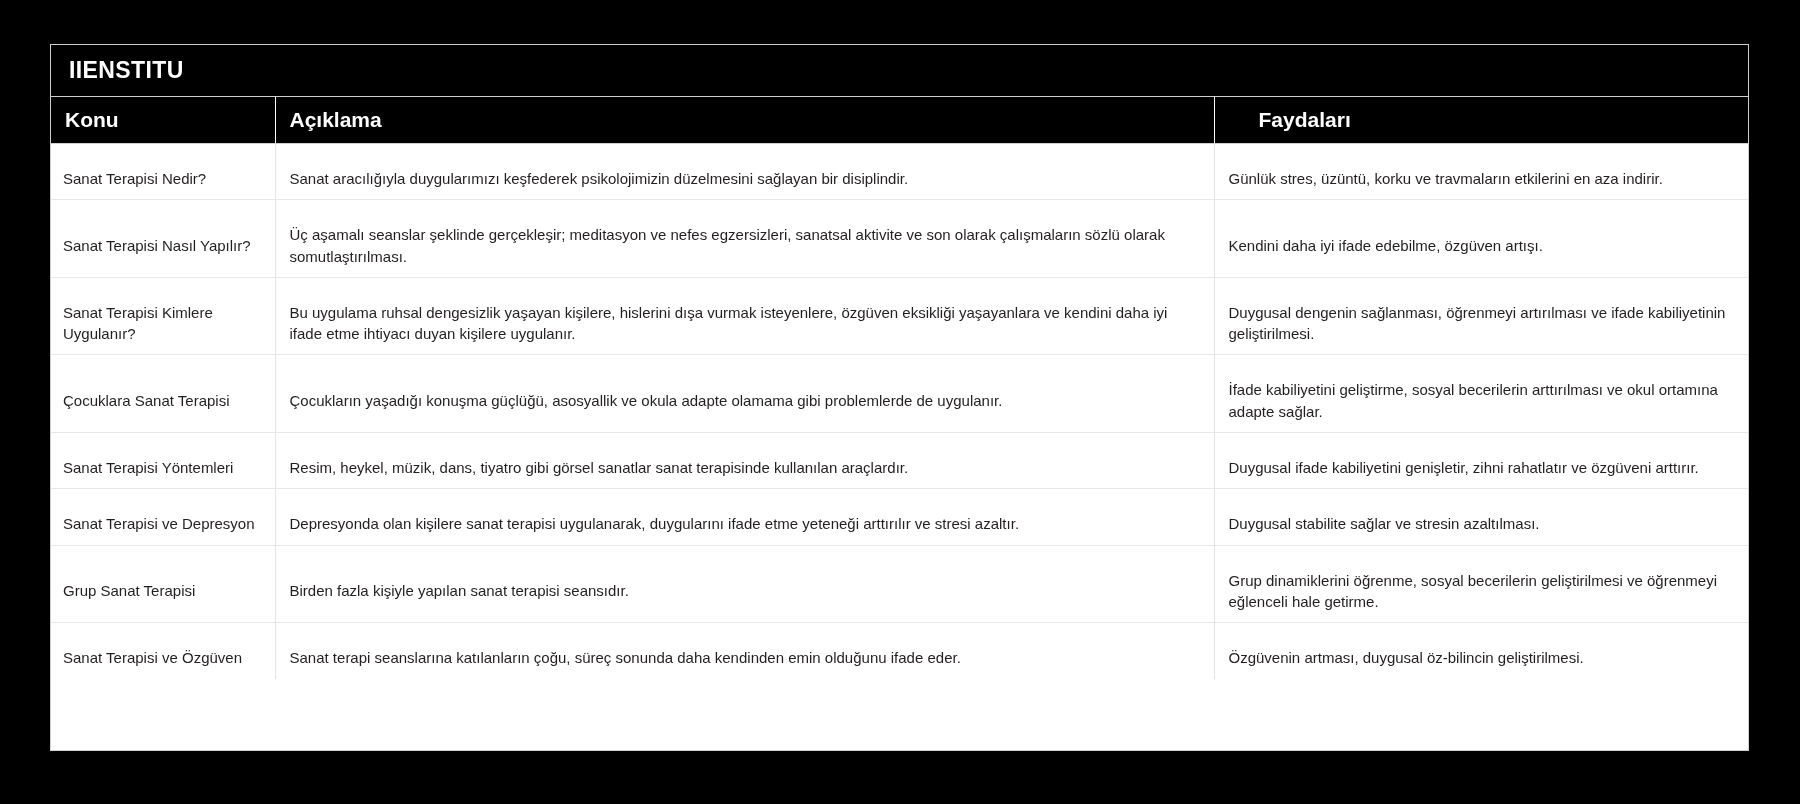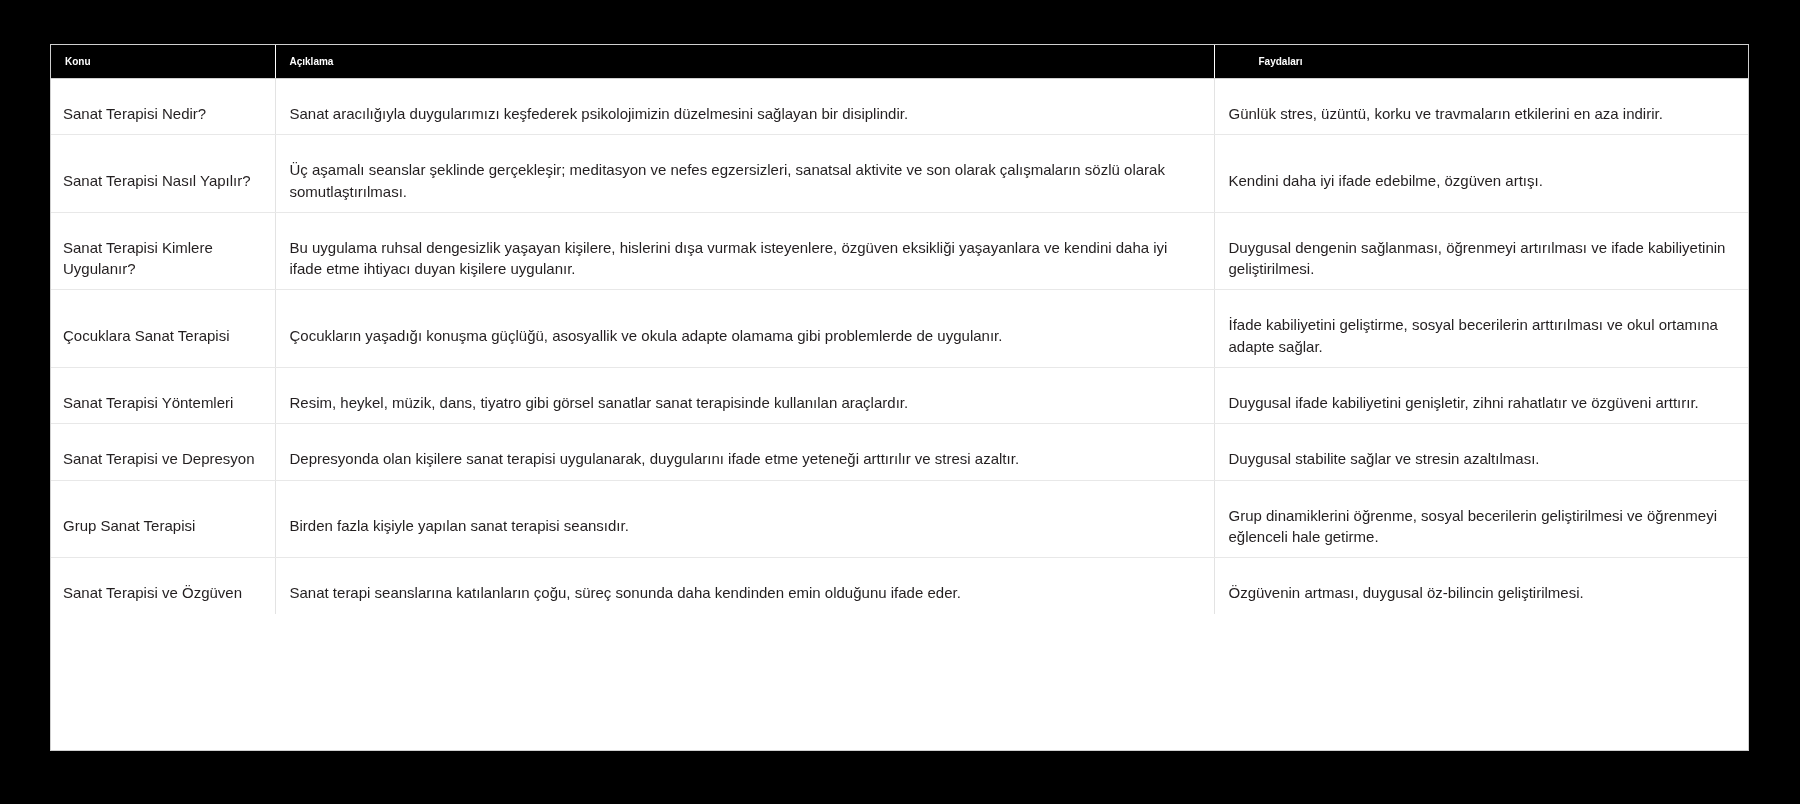--- a/index.html
+++ b/index.html
@@ -50,21 +50,21 @@
     font-family: "Liberation Sans", sans-serif;
   }
   table.grid {
     border-collapse: collapse;
     table-layout: fixed;
     width: 100%;
   }
   .head-row th {
     background: #000000;
     color: #ffffff;
-    font-size: 10px;
+    font-size: 21px;
     font-weight: bold;
     text-align: left;
     padding: 11px 0 11px 14px;
     border-right: 1px solid #ffffff;
     border-bottom: 1px solid #cfcfcf;
     vertical-align: middle;
     box-sizing: border-box;
   }
   .head-row th:last-child {
     border-right: none;
@@ -110,20 +110,23 @@
     flex: 1 1 auto;
     overflow: hidden;
   }
 </style>
 </head>
 <body>
 
 <div class="stage">
   <div class="table-card">
 
+    <div class="brand-bar">
+      <span class="brand-title">IIENSTITU</span>
+    </div>
 
     <div class="body-scroll">
       <table class="grid">
         <colgroup>
           <col class="col-konu">
           <col class="col-aciklama">
           <col class="col-fayda">
         </colgroup>
         <thead>
           <tr class="head-row">

